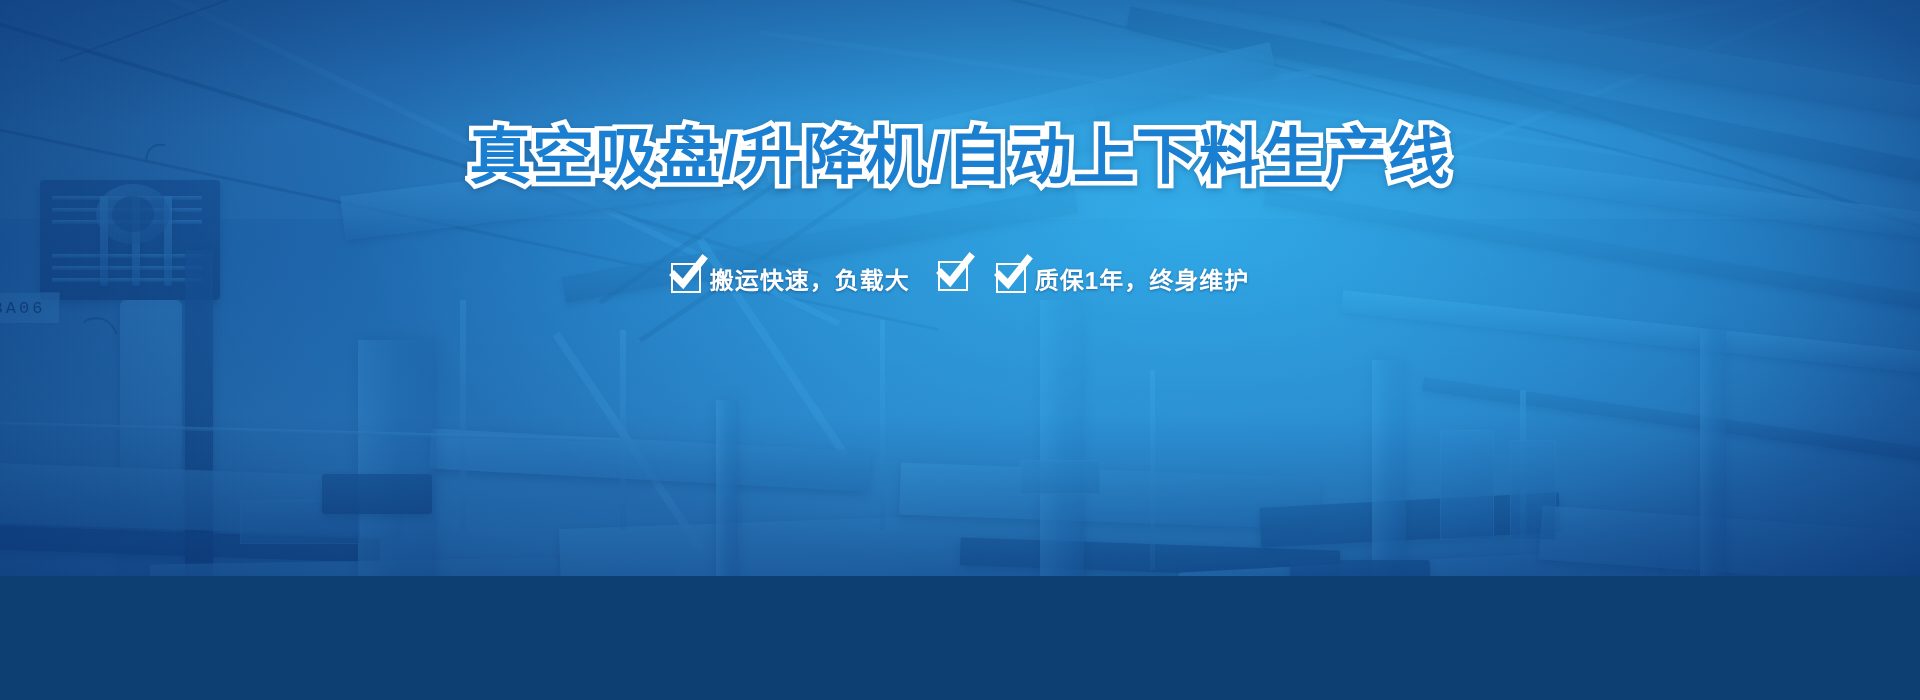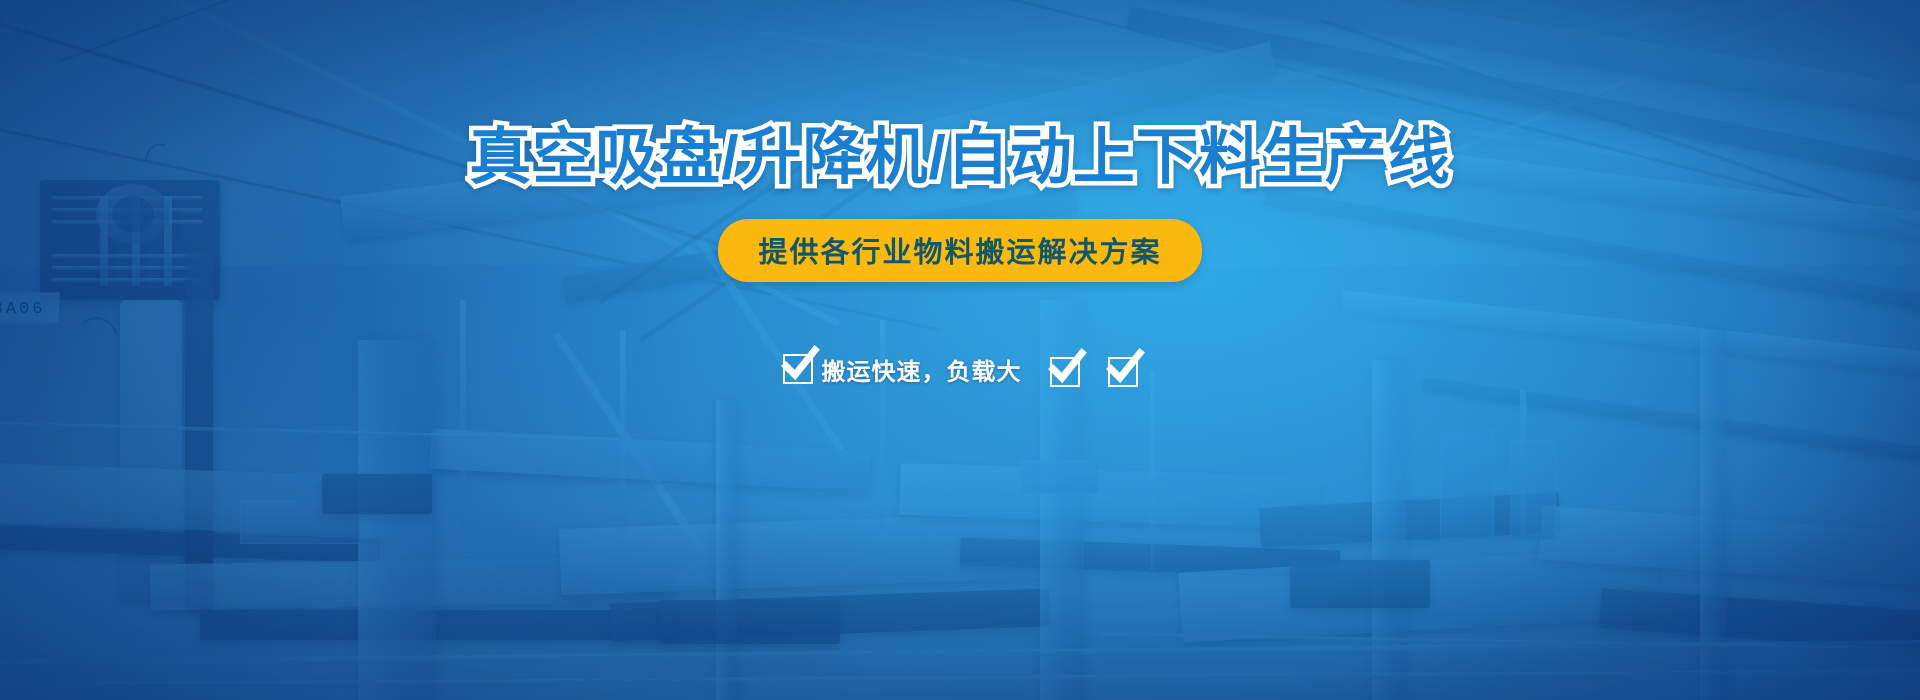--- a/index.html
+++ b/index.html
@@ -6,21 +6,21 @@
   html, body {
     margin: 0;
     padding: 0;
     background: #0d3f72;
   }
   * { box-sizing: border-box; }
 
   .banner {
     position: relative;
     width: 1920px;
-    height: 700px;
+    height: 576px;
     overflow: hidden;
     font-family: "Liberation Sans", "DejaVu Sans", sans-serif;
     user-select: none;
   }
 
   
   .photo {
     position: absolute;
     inset: 0;
     background: linear-gradient(178deg, #c9dbe8 0%, #b4cddf 18%, #9dbed6 40%, #aecbdd 62%, #c2d8e6 85%, #b0c9da 100%);
@@ -157,21 +157,21 @@
     font-weight: bold;
     letter-spacing: 2px;
     color: #11576b;
     white-space: nowrap;
     box-shadow: 0 3px 8px rgba(12,50,100,0.25);
   }
 
   .features {
     margin-top: 70px;
     display: flex;
-    align-items: flex-end;
+    align-items: flex-start;
     gap: 28px;
     white-space: nowrap;
   }
   .feature {
     display: flex;
     align-items: center;
     gap: 9px;
   }
   .checkbox {
     width: 30px;
@@ -297,21 +297,20 @@
   </div>
 
   <div class="tint"></div>
   <div class="tint2"></div>
   <div class="vignette"></div>
 
   <div class="content">
 
     <div class="headline">真空吸盘/升降机/自动上下料生产线</div>
 
-    <div class="pill">提供各行业物料搬运解决方案</div>
 
     <div class="features">
 
       <div class="feature">
         <span class="checkbox">
           <svg viewBox="0 0 38 38" aria-hidden="true">
             <path d="M5 19 L14 28 L34 3" fill="none" stroke="#ffffff" stroke-width="7" stroke-linecap="square" stroke-linejoin="miter"></path>
           </svg>
         </span>
         <span class="feature-label">搬运快速，负载大</span>
@@ -324,17 +323,18 @@
           </svg>
         </span>
       </div>
 
       <div class="feature">
         <span class="checkbox">
           <svg viewBox="0 0 38 38" aria-hidden="true">
             <path d="M5 19 L14 28 L34 3" fill="none" stroke="#ffffff" stroke-width="7" stroke-linecap="square" stroke-linejoin="miter"></path>
           </svg>
         </span>
+        <span class="feature-label">质保1年，终身维护</span>
       </div>
 
     </div>
   </div>
 </div>
 
 </body></html>

